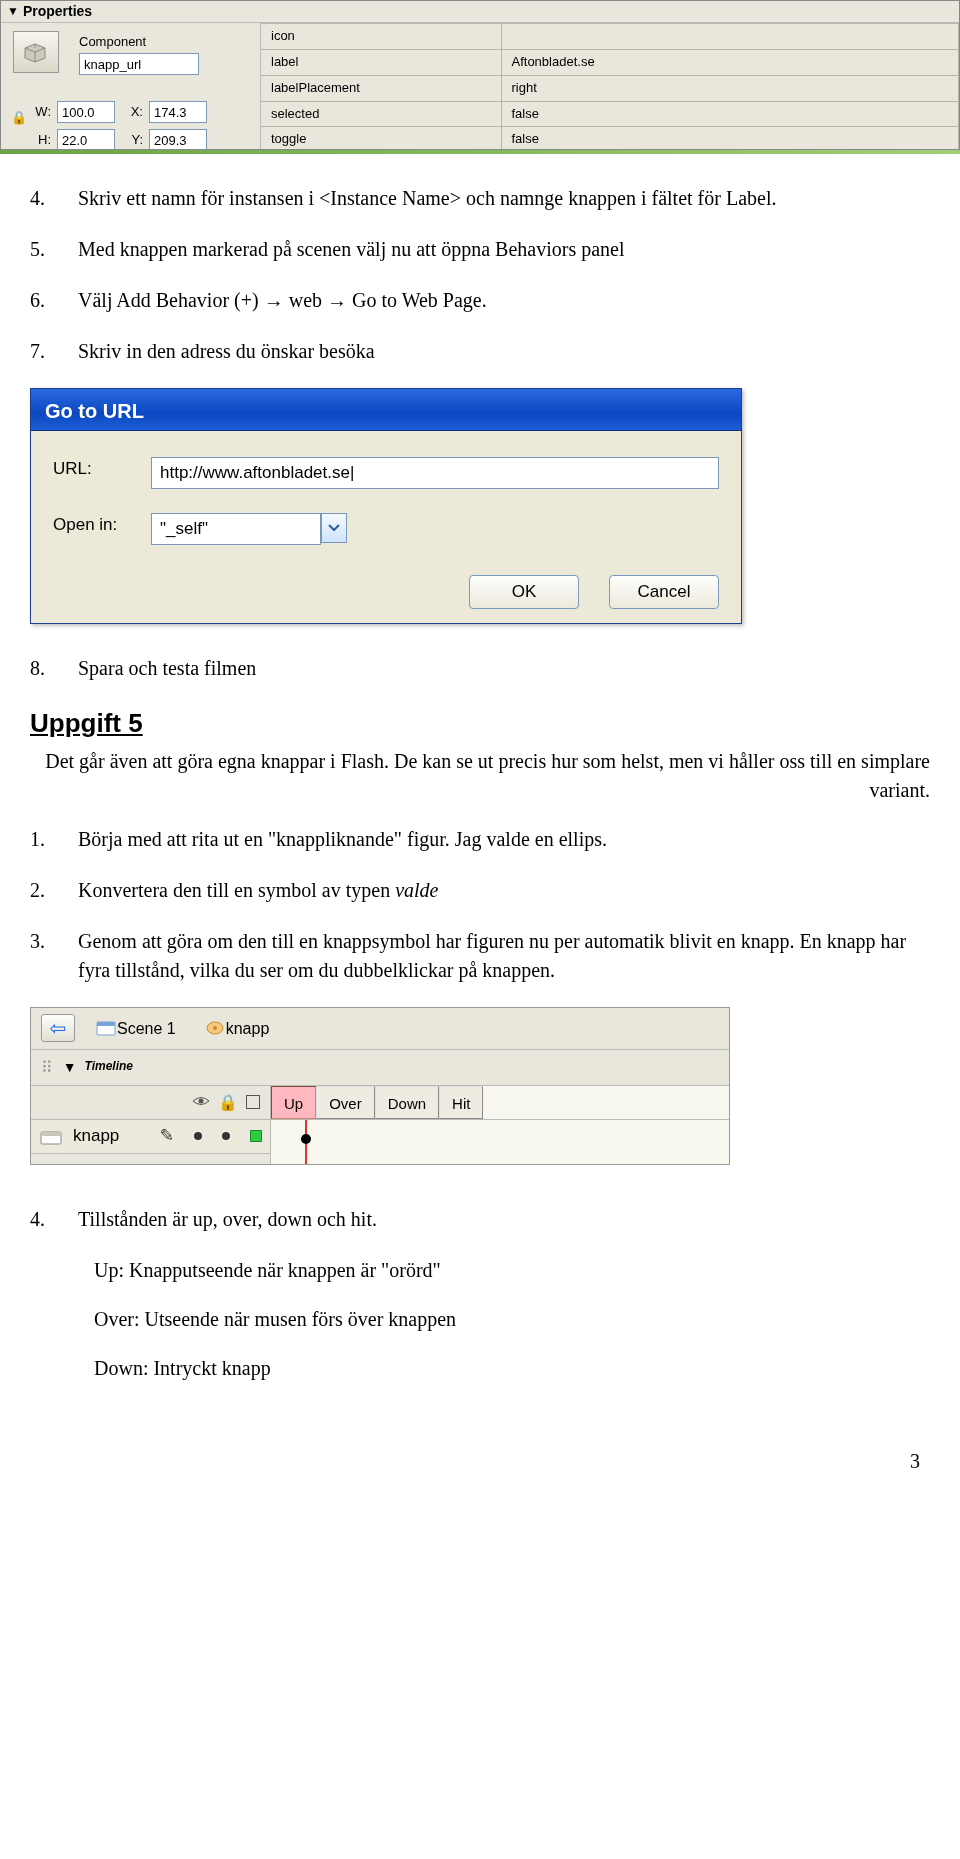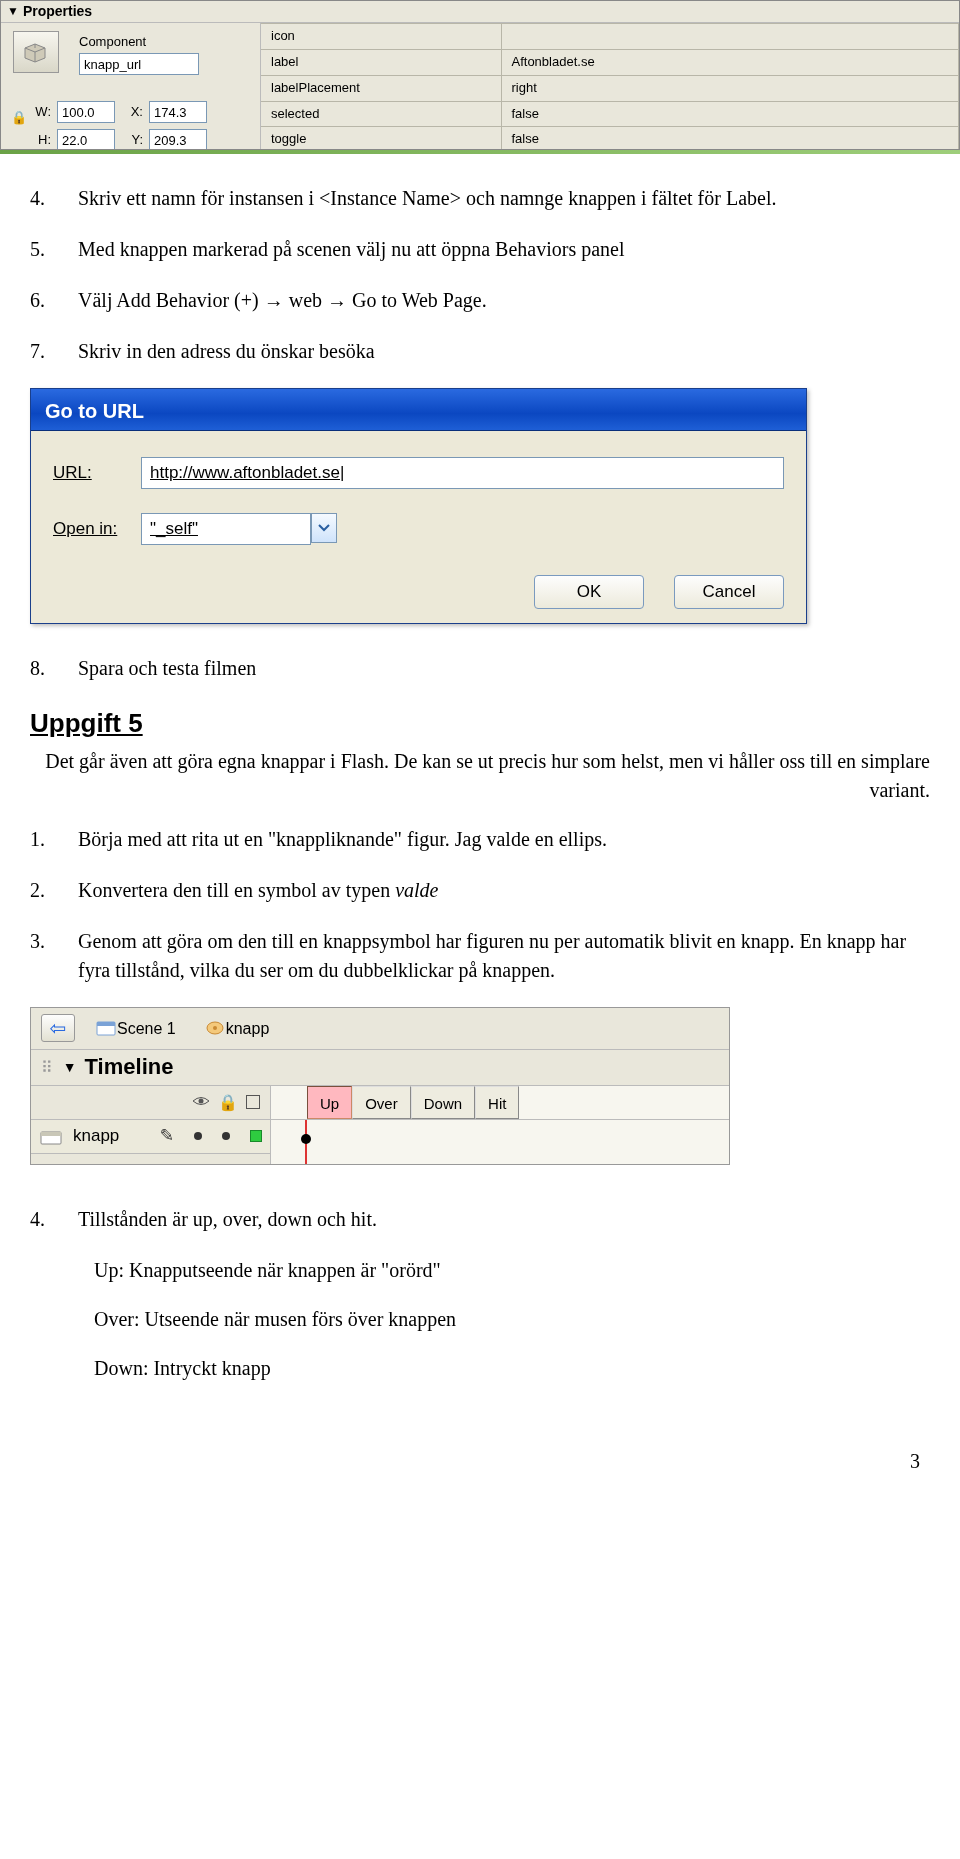--- a/index.html
+++ b/index.html
@@ -51,29 +51,29 @@
   ol.num > li .n { width: 28px; flex-shrink:0; }
   ol.num > li .t { flex:1; }
   .em { font-style: italic; }
 
   .h-uppgift { font-family: Arial, Helvetica, sans-serif; font-weight: bold; font-size: 26px; margin: 6px 0 4px 0; text-decoration: underline; }
   .para { margin-bottom: 20px; text-align: right; }
 
   
   .dlg-wrap { margin: 0 0 30px 0; }
   .dlg {
-    width: 777px; border:1px solid #1a3f8b; font-family: Tahoma, Arial, sans-serif; font-size: 17px;
+    width: 712px; border:1px solid #1a3f8b; font-family: Tahoma, Arial, sans-serif; font-size: 17px;
     background:#ece9d8; box-shadow: 2px 2px 4px rgba(0,0,0,.25);
   }
   .dlg-title {
     height:42px; background: linear-gradient(#2a6ae0,#0b47c1 60%,#1e5fd6); color:#fff; font-weight:bold;
     padding: 8px 14px; font-size:20px; border-bottom:1px solid #0a2f7a;
   }
   .dlg-body { padding: 26px 22px 14px 22px; }
-  .dlg-row { display:flex; align-items:center; gap:8px; margin-bottom:24px;text-decoration:underline; }
+  .dlg-row { display:flex; gap:18px; margin-bottom:24px; }
   .dlg-row .lbl { width:80px; }
   .dlg-in {
     flex:1; background:#fff; border:1px solid #7a98b5; height:32px; padding:4px 8px; font-size:17px;
   }
   .dlg-sel-wrap { position:relative; }
   .dlg-sel {
     width:170px; background:#fff; border:1px solid #7a98b5; height:32px; padding:4px 8px; font-size:17px;
   }
   .dlg-sel-btn {
     width:26px; height:30px; background:linear-gradient(#f5faff,#cfe3fb); border:1px solid #7a98b5;
@@ -96,21 +96,21 @@
   .tl-back {
     width:34px; height:28px; background:linear-gradient(#fdfdfd,#e3e1d2); border:1px solid #999; border-radius:3px;
     display:flex;align-items:center;justify-content:center;color:#2a6ae0;font-size:20px;
   }
   .crumb { display:flex; align-items:center; padding:4px 8px; }
   .crumb .ic{ width:22px; height:20px; display:inline-block; }
   .tl-bar2 {
     height:36px; background:#e9e7db; border-bottom:1px solid #bbb; display:flex; align-items:center; gap:8px; padding:4px 10px;
   }
   .tl-bar2 .arrow{font-size:14px;}
-  .tl-bar2 .ttl{font-weight:bold;font-size:22px;}
+  .tl-bar2 .ttl{font-weight:bold;font-size:12px;font-style:italic;}
   .tl-grid {
     display:flex; height:78px;
   }
   .tl-left {
     width:240px; border-right:1px solid #bbb; background:#e9e7db;
   }
   .tl-left-hdr {
     height:34px; border-bottom:1px solid #bbb; display:flex; justify-content:flex-end; align-items:center; gap:8px; padding-right:10px; color:#555;
   }
   .eye{width:18px;height:14px;}
@@ -118,21 +118,21 @@
     height:34px; border-bottom:1px solid #bbb; display:flex; align-items:center; gap:10px; padding:0 8px; font-size:17px; background:#eceadc;
   }
   .tl-layer .layic{width:24px;height:20px;}
   .tl-layer .pen{margin-left:auto;color:#333;}
   .tl-layer .dot{width:8px;height:8px;border-radius:50%;background:#333;margin-left:10px;}
   .tl-layer .sq{width:12px;height:12px;border:1px solid #333;margin-left:10px;}
   .tl-right {
     flex:1; background:#f7f6ef;
   }
   .tl-right-hdr {
-    height:34px; display:flex; border-bottom:1px solid #bbb;padding-left:36px;
+    height:34px; display:flex; border-bottom:1px solid #bbb;
   }
   .state {
     padding:6px 12px; border:1px outset #ddd; font-size:15px; background:#eeece0; margin-right:0;
   }
   .state.active { background:#ffb8bf; border:1px inset #c86; }
   .tl-right-body { position:relative; height:44px; }
   .kf-dot { position:absolute; left:30px; top:14px; width:10px; height:10px; border-radius:50%; background:#000; }
   .play-line { position:absolute; left:34px; top:0; width:2px; height:44px; background:#d33; }
 
   .states-list { padding-left: 64px; margin-bottom: 24px; }

